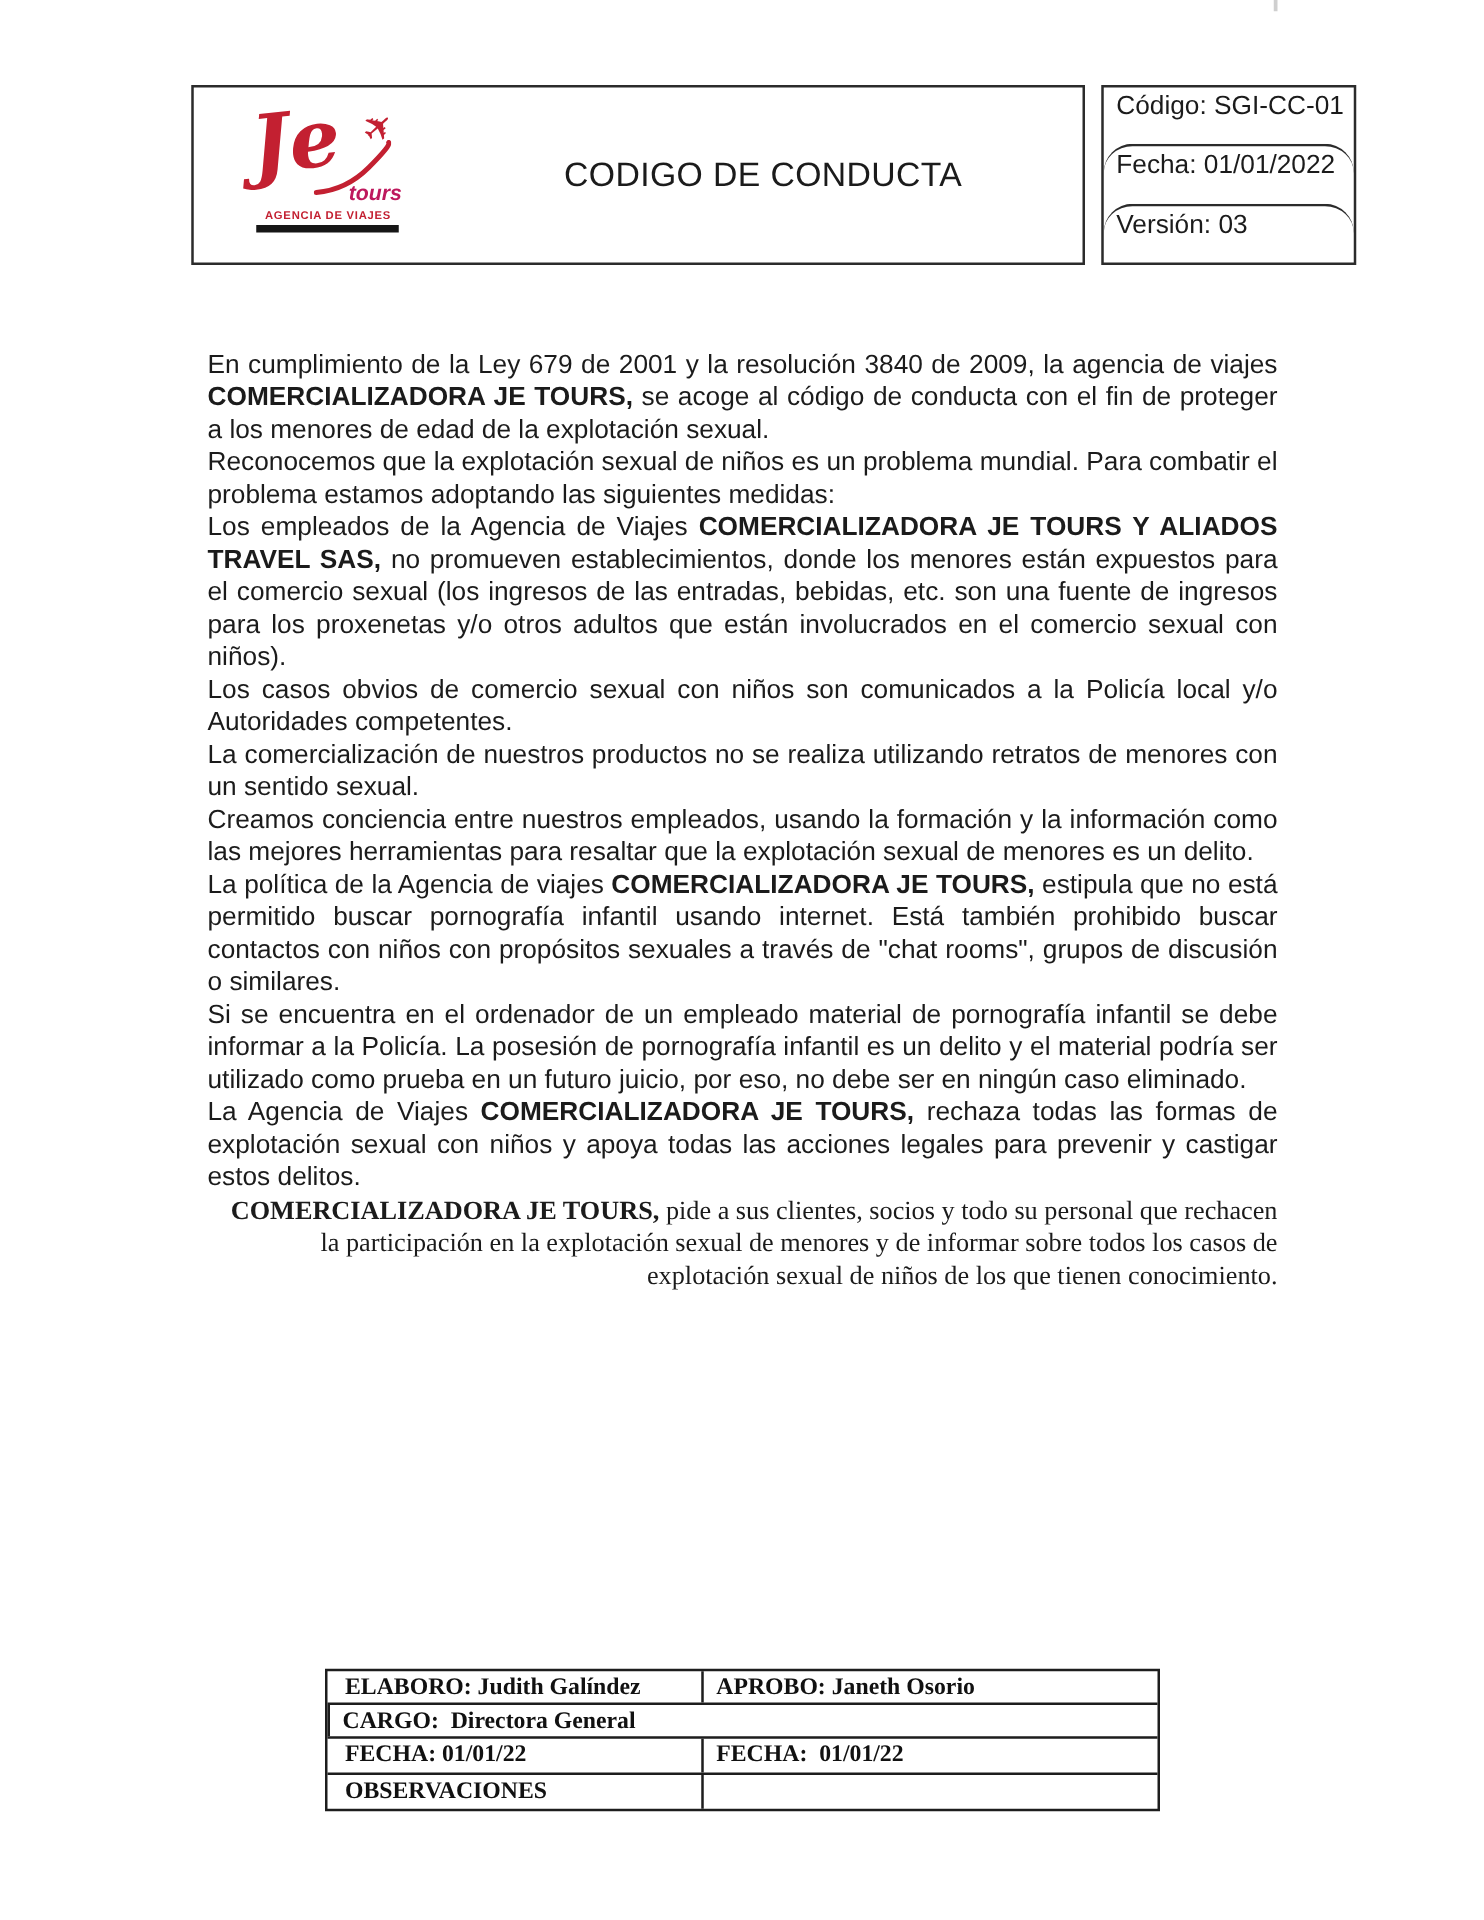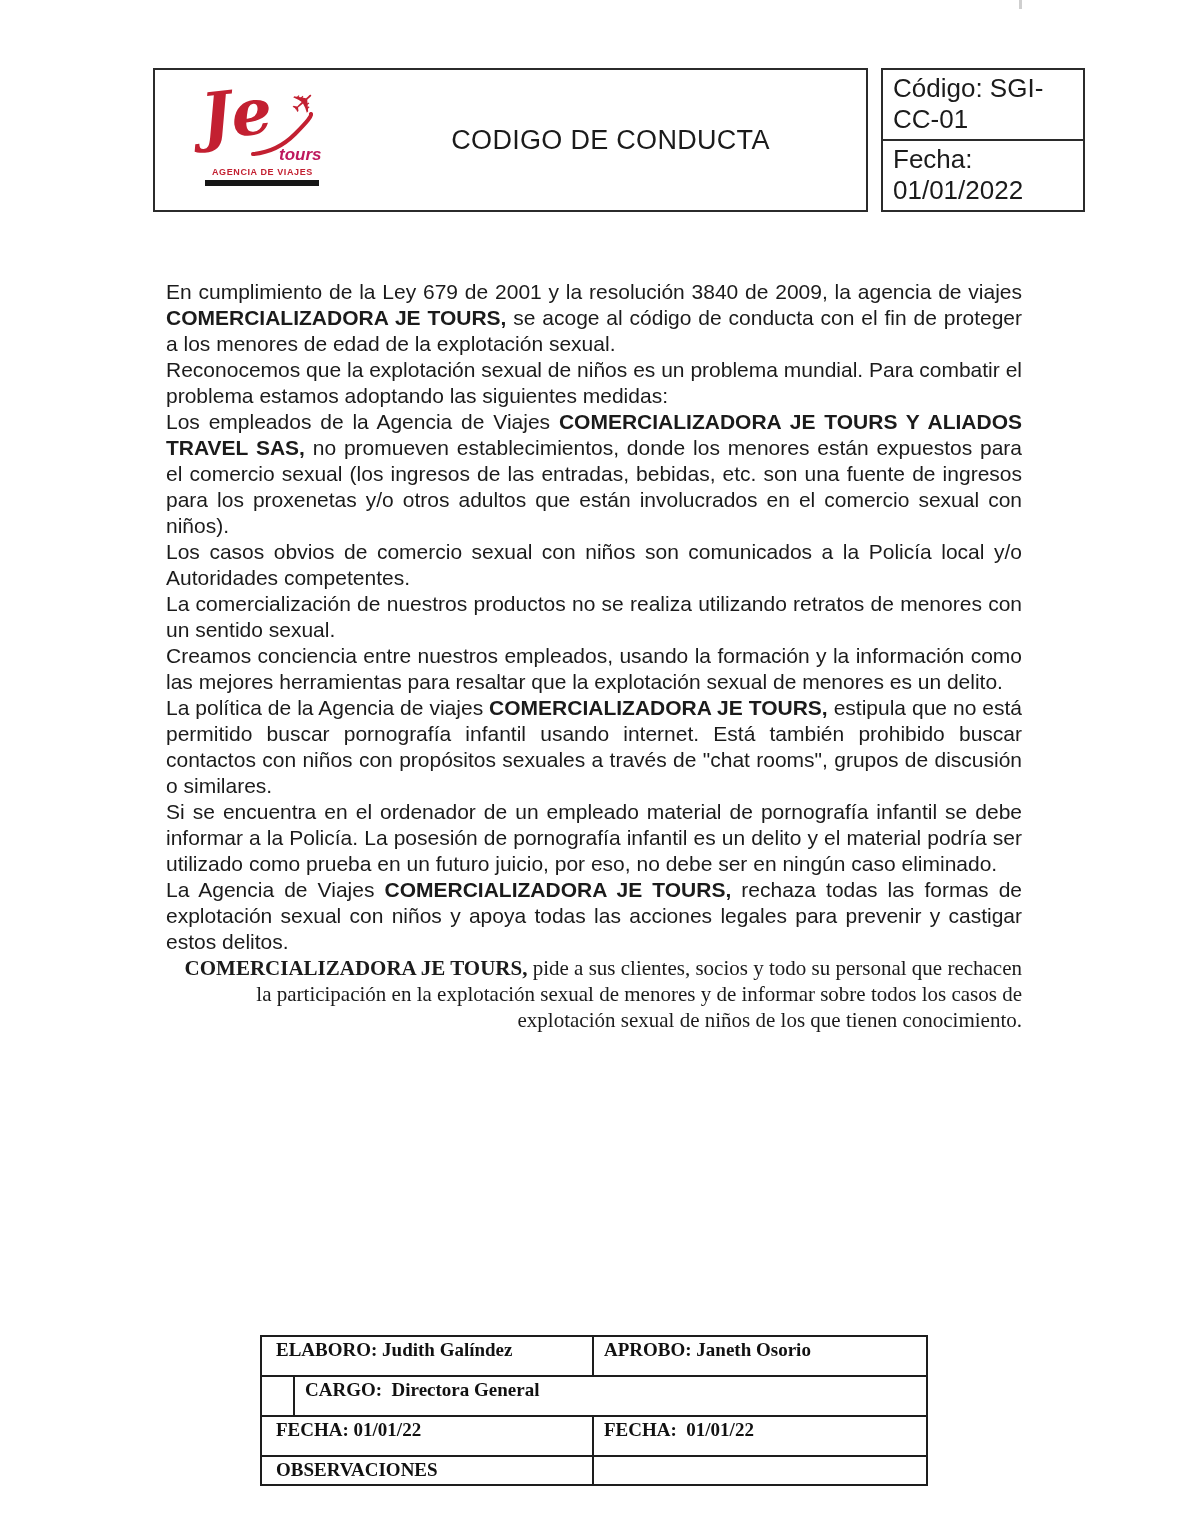--- a/index.html
+++ b/index.html
@@ -16,22 +16,22 @@
   }
   .logo-cell { position:relative; width:200px; height:100%; }
   .title-cell { flex:1; display:flex; align-items:center; justify-content:center; }
   .doc-title { font-size:27px; font-weight:normal; letter-spacing:0.3px; }
 
   .hdr-meta {
     position:absolute; left:881px; top:68px; width:204px; height:144px;
     border:2px solid #2b2b2b; box-sizing:border-box;
     display:flex; flex-direction:column;
   }
-  .meta-row { flex:1; padding:3px 0 0 10px; font-size:26px; box-sizing:border-box; }
-  .meta-row + .meta-row { border-top:2px solid #2b2b2b; }
+  .meta-row { flex:1; padding:3px 0 0 10px; font-size:21px; box-sizing:border-box; }
+  .meta-row + .meta-row { border-top:2px solid #2b2b2b;border-radius:23px; }
 
   
   .logo-je {
     position:absolute; left:46px; top:12px; line-height:1;
     font-family:"DejaVu Serif", serif; font-style:italic; font-weight:bold;
     font-size:64px; color:#c32031; transform:rotate(-6deg);
   }
   .logo-plane {
     position:absolute; left:136px; top:18px; color:#c32031;
     font-size:30px; transform:rotate(-42deg); line-height:1;
@@ -57,21 +57,21 @@
   .ft {
     position:absolute; left:260px; top:1335px; width:668px;
     border:2px solid #1d1d1d; box-sizing:border-box;
     font-family:"Liberation Serif", serif; font-weight:bold; font-size:19px;
     color:#111;
   }
   .ft-row { display:flex; min-height:24px; }
   .ft-row:nth-child(3), .ft-row:nth-child(4) { min-height:27px; }
   .ft-row + .ft-row { border-top:2px solid #1d1d1d; }
   .ft-left  { width:299px; padding:2px 4px 1px 14px; box-sizing:border-box; white-space:pre-wrap; }
-  .ft-right { flex:1; border-left:2px solid #1d1d1d; padding:2px 4px 14px 10px; box-sizing:border-box; white-space:pre-wrap;margin-left:31px; }
+  .ft-right { flex:1; border-left:2px solid #1d1d1d; padding:2px 4px 1px 10px; box-sizing:border-box; white-space:pre-wrap; }
 
   
   .tick { position:absolute; left:1019px; top:0; width:3px; height:9px; background:#cfcfcf; }
 </style>
 </head>
 <body>
 
 <div class="hdr-main">
   <div class="logo-cell">
     <span class="logo-je">Je</span>
@@ -84,20 +84,21 @@
     <div class="logo-bar"></div>
   </div>
   <div class="title-cell">
     <span class="doc-title">CODIGO DE CONDUCTA</span>
   </div>
 </div>
 
 <div class="hdr-meta">
   <div class="meta-row">Código: SGI-CC-01</div>
   <div class="meta-row">Fecha: 01/01/2022</div>
+  <div class="meta-row">Versión: 03</div>
 </div>
 
 <div class="doc-body">
     <p class="para"><span>En cumplimiento de la Ley 679 de 2001 y la resolución 3840 de 2009, la agencia de viajes </span><span class="b">COMERCIALIZADORA JE TOURS,</span><span> se acoge al código de conducta con el fin de proteger a los menores de edad de la explotación sexual.</span></p>
     <p class="para"><span>Reconocemos que la explotación sexual de niños es un problema mundial. Para combatir el problema estamos adoptando las siguientes medidas:</span></p>
     <p class="para"><span>Los empleados de la Agencia de Viajes </span><span class="b">COMERCIALIZADORA JE TOURS Y ALIADOS TRAVEL SAS,</span><span> no promueven establecimientos, donde los menores están expuestos para el comercio sexual (los ingresos de las entradas, bebidas, etc. son una fuente de ingresos para los proxenetas y/o otros adultos que están involucrados en el comercio sexual con niños).</span></p>
     <p class="para"><span>Los casos obvios de comercio sexual con niños son comunicados a la Policía local y/o Autoridades competentes.</span></p>
     <p class="para"><span>La comercialización de nuestros productos no se realiza utilizando retratos de menores con un sentido sexual.</span></p>
     <p class="para"><span>Creamos conciencia entre nuestros empleados, usando la formación y la información como las mejores herramientas para resaltar que la explotación sexual de menores es un delito.</span></p>
     <p class="para"><span>La política de la Agencia de viajes </span><span class="b">COMERCIALIZADORA JE TOURS,</span><span> estipula que no está permitido buscar pornografía infantil usando internet. Está también prohibido buscar contactos con niños con propósitos sexuales a través de "chat rooms", grupos de discusión o similares.</span></p>

